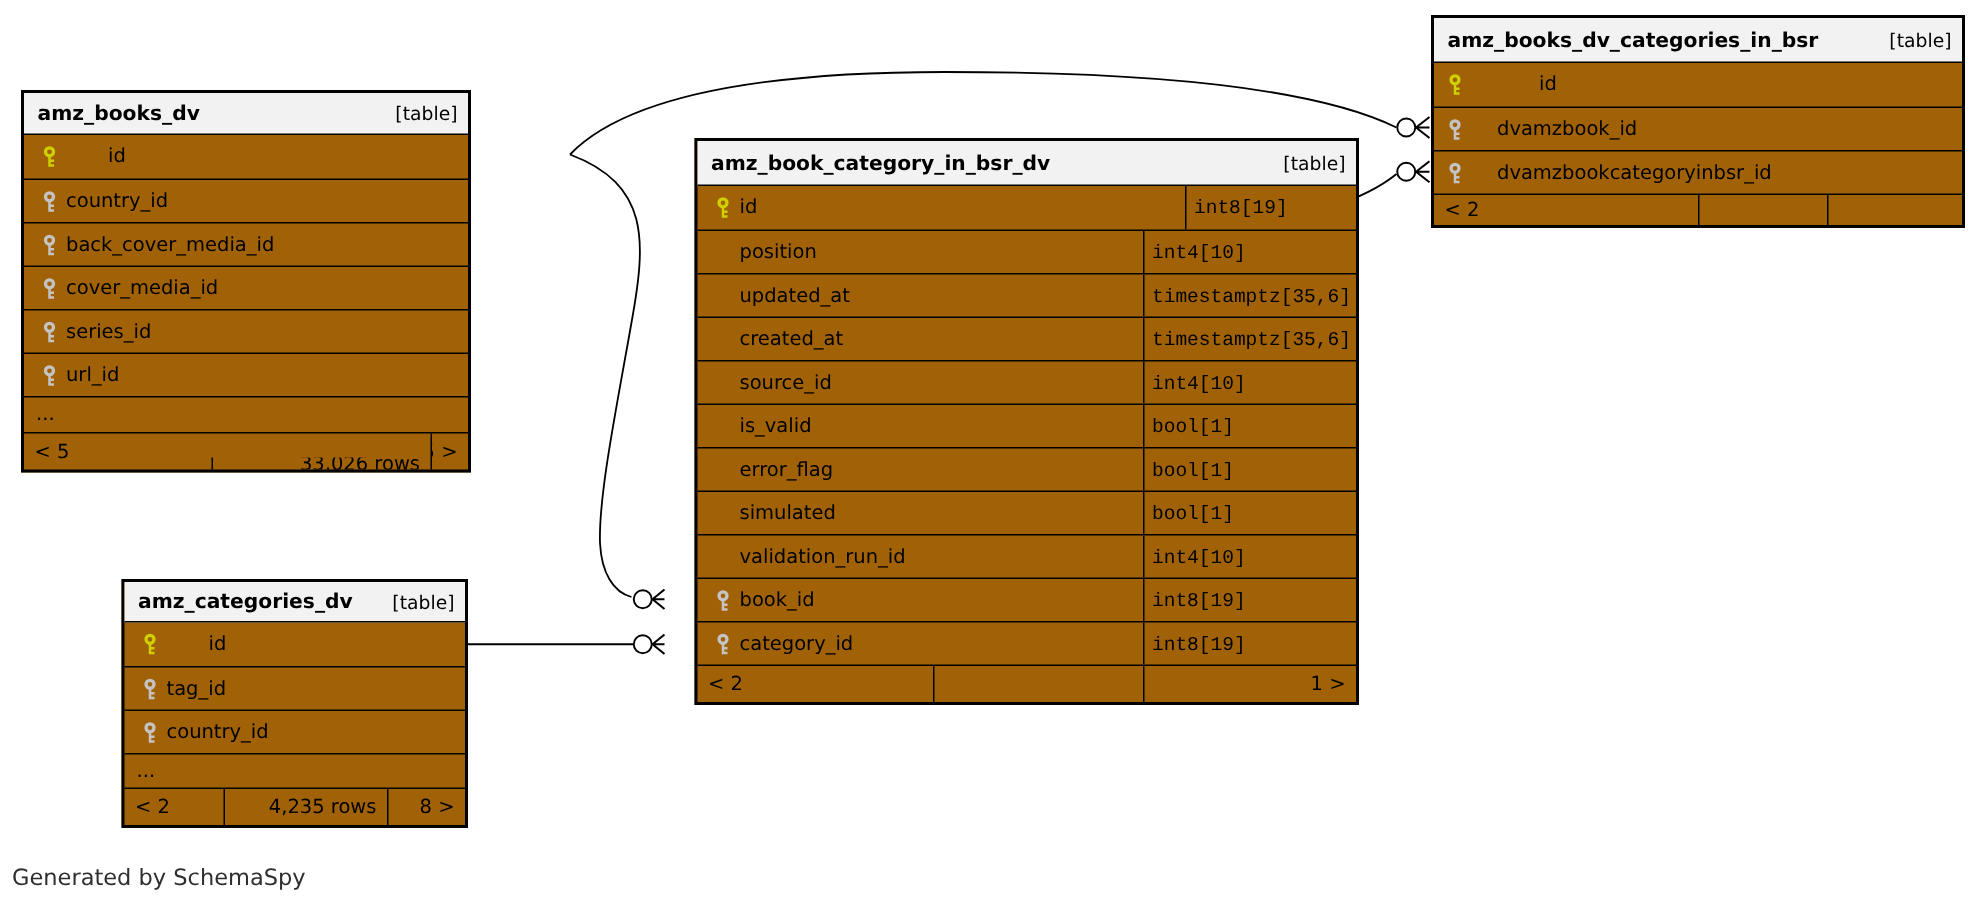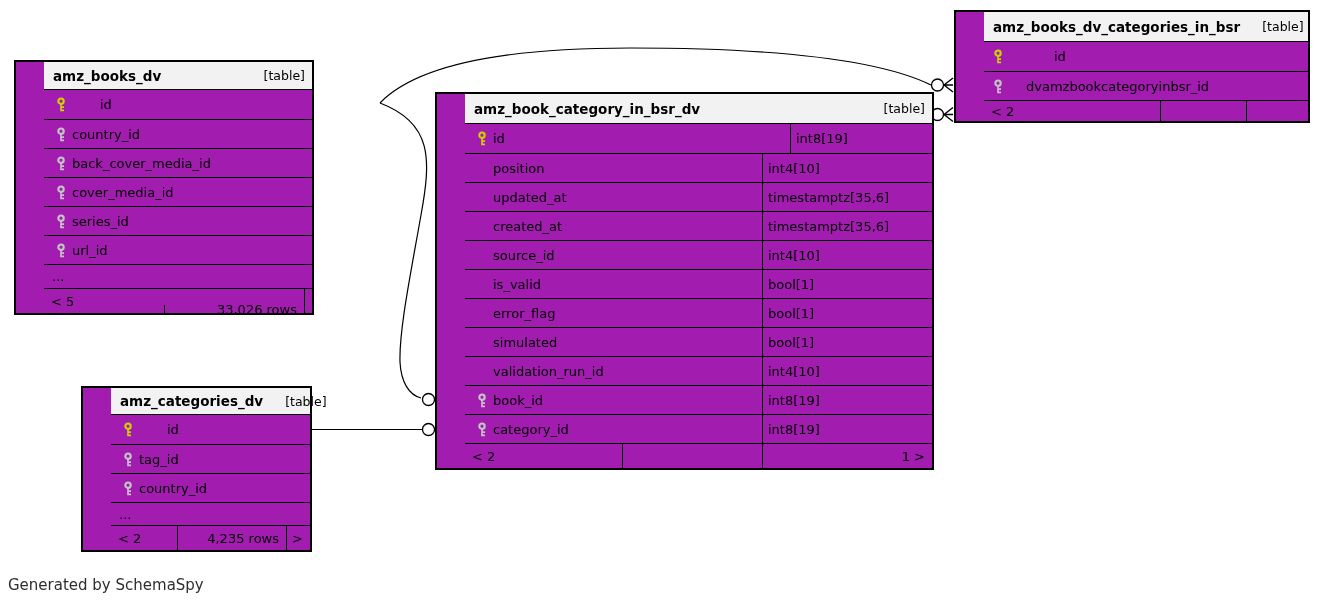--- a/index.html
+++ b/index.html
@@ -3,22 +3,22 @@
 <meta charset="utf-8">
 <style>
   html,body{margin:0;padding:0;}
   body{
     width:1325px;height:607px;position:relative;background:#ffffff;
     font-family:"DejaVu Sans","Liberation Sans",sans-serif;color:#000;
     overflow:hidden;
   }
   
   .table{
-    position:absolute;background:#a21caf;border:2px solid #000;
-    box-sizing:border-box;font-size:13px;z-index:2;padding-left:28px;
+    position:absolute;background:#a16207;border:2px solid #000;
+    box-sizing:border-box;font-size:13px;z-index:2;
   }
   .thead{
     display:flex;justify-content:space-between;align-items:center;
     background:#f2f2f2;border-bottom:1px solid #000;
     padding:0 7px 0 9px;box-sizing:border-box;
   }
   .thead .title{font-weight:bold;font-size:13.5px;white-space:nowrap;}
   .thead .badge{font-size:12.5px;white-space:nowrap;margin-left:22px;}
   .trow{
     display:flex;align-items:center;box-sizing:border-box;
@@ -29,41 +29,41 @@
   .keyslot{
     width:28px;padding-left:12px;box-sizing:border-box;
     display:flex;align-items:center;flex:none;
   }
   .key{display:block;}
   .key.pk{color:#cfd002;}
   .key.fk{color:#c4c4c4;}
   .namecell{display:flex;align-items:center;box-sizing:border-box;height:100%;}
   .typecell{
     flex:1;display:flex;align-items:center;box-sizing:border-box;height:100%;
-    border-left:1px solid #000;padding-left:5px;
+    border-left:1px solid #000;padding-left:5px;font-family:Liberation Mono, monospace;
   }
   .tfoot{
     display:flex;border-top:1px solid #000;box-sizing:border-box;
     align-items:stretch;white-space:nowrap;
   }
   .tfoot span{display:flex;align-items:center;box-sizing:border-box;overflow:hidden;}
   .tfoot .fl{padding-left:7px;justify-content:flex-start;}
   .tfoot .fm,.tfoot .fr{justify-content:flex-end;padding-right:7px;border-left:1px solid #000;}
   .tfoot .fr{flex:1;}
 
   
   #t0{left:14px;top:60px;width:300px;}
   #t0 .thead{height:28px;}
   #t0 .trow{height:29px;}
   #t0 .trow.ellipsis{height:24px;}
   #t0 .tfoot{height:25px;}
   #t0 .fl{width:125px;} #t0 .fm{width:146px;margin-top:16px;}
 
   
-  #t1{left:435px;top:92px;width:499px;}
+  #t1{left:463px;top:92px;width:443px;}
   #t1 .thead{height:30px;}
   #t1 .trow{height:29px;}
   #t1 .namecell{width:297px;}
   #t1 .tfoot{height:25px;}
   #t1 .fl{width:157px;} #t1 .fm{width:140px;}
 
   
   #t2{left:954px;top:10px;width:356px;}
   #t2 .thead{height:30px;}
   #t2 .trow{height:29px;}
@@ -305,20 +305,29 @@
       </span>
     <span>id</span>
   </div>
   <div class="trow">
     <span class="keyslot">
         <svg class="key fk" width="10" height="15" viewBox="0 0 12 18">
           <circle cx="6" cy="5" r="3.2" fill="none" stroke="currentColor" stroke-width="2.6"></circle>
           <path d="M6 8.2 L6 17 M6 12.2 L9.6 12.2 M6 16 L9.6 16" stroke="currentColor" stroke-width="2" fill="none"></path>
         </svg>
       </span>
+    <span>dvamzbook_id</span>
+  </div>
+  <div class="trow">
+    <span class="keyslot">
+        <svg class="key fk" width="10" height="15" viewBox="0 0 12 18">
+          <circle cx="6" cy="5" r="3.2" fill="none" stroke="currentColor" stroke-width="2.6"></circle>
+          <path d="M6 8.2 L6 17 M6 12.2 L9.6 12.2 M6 16 L9.6 16" stroke="currentColor" stroke-width="2" fill="none"></path>
+        </svg>
+      </span>
     <span>dvamzbookcategoryinbsr_id</span>
   </div>
   <div class="tfoot">
     <span class="fl">&lt; 2</span>
     <span class="fm"></span>
     <span class="fr"></span>
   </div>
 </div>
 
 <div class="table" id="t3">

